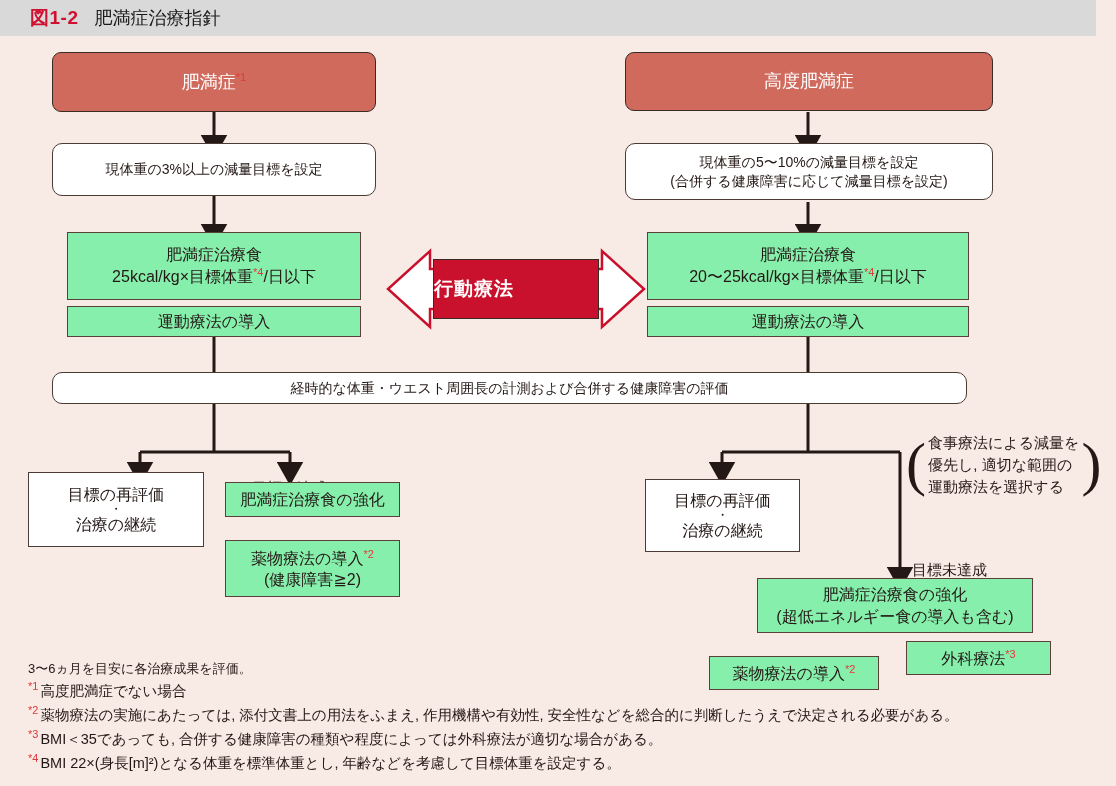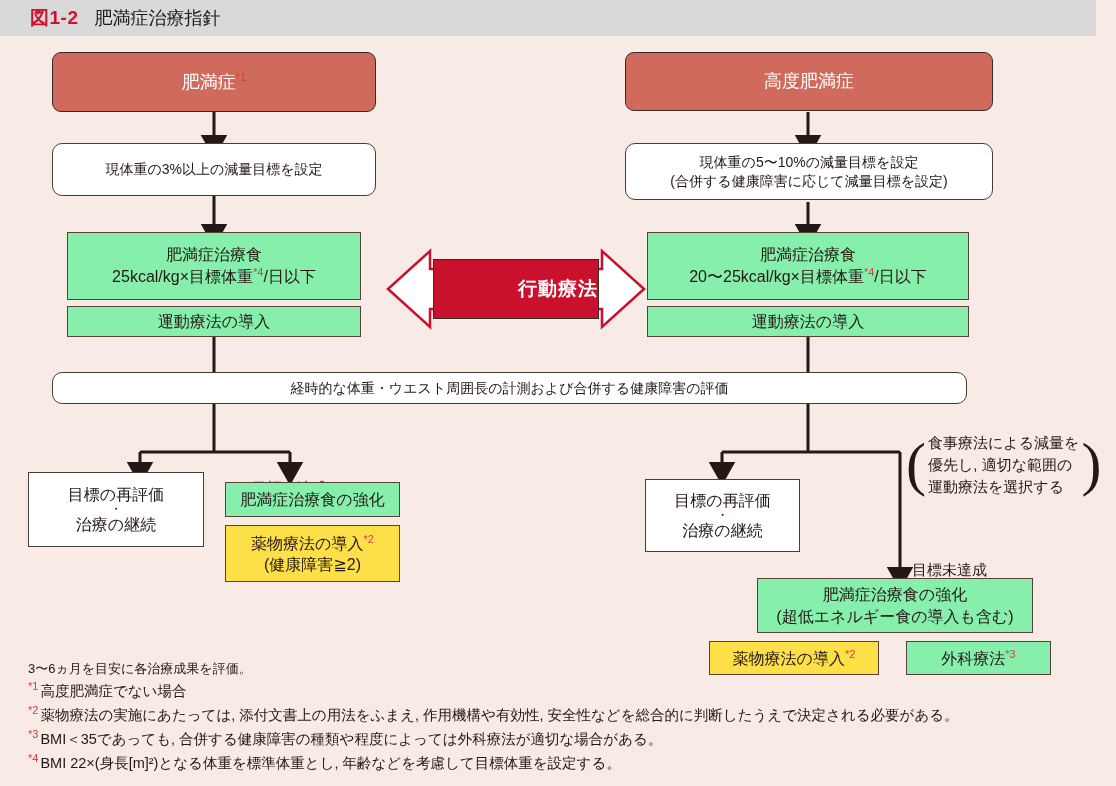--- a/index.html
+++ b/index.html
@@ -48,32 +48,32 @@
   .box-white-sq {
     background: #ffffff; border: 1.5px solid #4c3a34; font-size: 16px;
   }
   .box-pink {
     background: #86efac; border: 1.5px solid #5a4039; font-size: 16px;
   }
   .box-salmon {
     background: #86efac; border: 1.5px solid #5a4039; font-size: 16px;
   }
   .box-gray {
-    background: #fde047; border: 1.5px solid #5a4039; font-size: 16px;
+    background: #86efac; border: 1.5px solid #5a4039; font-size: 16px; margin-top: 15px;
   }
 
   .sup { color: #e03a3a; font-size: 11px; vertical-align: super; }
 
   
   #behavior-wrap { position: absolute; left: 382px; top: 243px; width: 268px; height: 92px; z-index: 6; }
   #behavior-arrow { position: absolute; left: 0; top: 0; }
   #behavior-box {
     position: absolute; left: 51px; top: 16px; width: 166px; height: 60px;
     background: #c9102c; border: 1.5px solid #3a2a26;
-    display: flex; align-items: center; justify-content: flex-end;
+    display: flex; align-items: center; justify-content: flex-start;
     color: #fff; font-weight: bold; font-size: 19px; letter-spacing: 1px;
   }
 
   
   #wires { position: absolute; left: 0; top: 0; width: 1116px; height: 786px; z-index: 1; }
 
   
   .flabel {
     position: absolute; font-size: 15px; color: #231815;
     white-space: nowrap; z-index: 5; margin-top: 47px;

